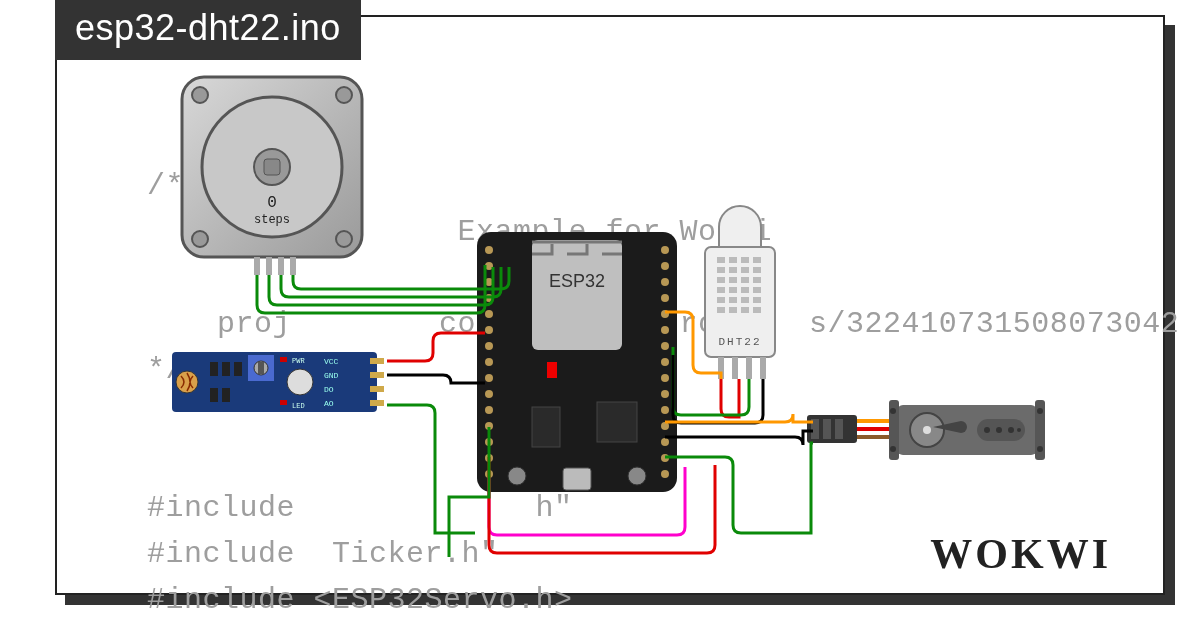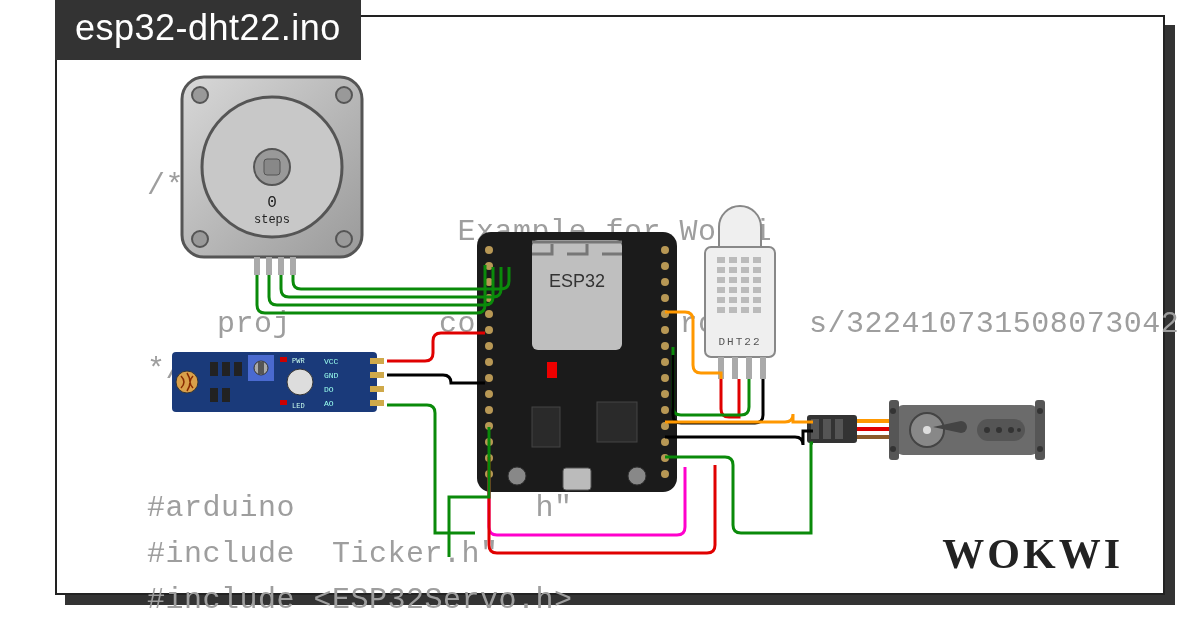--- a/index.html
+++ b/index.html
@@ -40,21 +40,21 @@
     font-size: 30px;
     line-height: 46px;
     color: #9e9e9e;
     white-space: pre;
     letter-spacing: 0.5px;
     font-family: "Courier New", monospace;
   }
   .indent { display:inline-block; width: 70px; }
   .logo {
     position: absolute;
-    right: 40px; bottom: 18px;
+    right: 52px; bottom: 18px;
     font: 600 42px/1 "Comic Sans MS", "Chalkboard SE", cursive;
     letter-spacing: 3px;
     color: #222;
   }
   
   .diagram {
     position: absolute;
     left: 0; top: 0;
     width: 100%; height: 100%;
     pointer-events: none;
@@ -68,21 +68,21 @@
 <div class="card">
 
   <div class="code">
 <span>/**</span>
 <span class="indent"></span><span>ESP32</span>        <span>Example for Wokwi</span>
 
 <span class="indent"></span><span>proj</span>        <span>com/arduino/proj</span>    <span>s/322410731508073042</span>
 <span>*/</span>
 
 
-<span>#arduino</span>             <span>h"</span>
+<span>#include</span>             <span>h"</span>
 <span>#include  Ticker.h"</span>
 <span>#include &lt;ESP32Servo.h&gt;</span>
 <span>#include &lt;Stepper.h&gt;</span></div>
 
   <svg class="diagram" width="1110" height="580">
 
     <g transform="translate(125,60)">
       <rect x="0" y="0" width="180" height="180" rx="22" fill="url(#stepg)" stroke="#555" stroke-width="3"></rect>
       <circle cx="90" cy="90" r="70" fill="#c8c8c8" stroke="#555" stroke-width="3"></circle>
       <circle cx="90" cy="90" r="18" fill="#999" stroke="#555" stroke-width="2"></circle>

